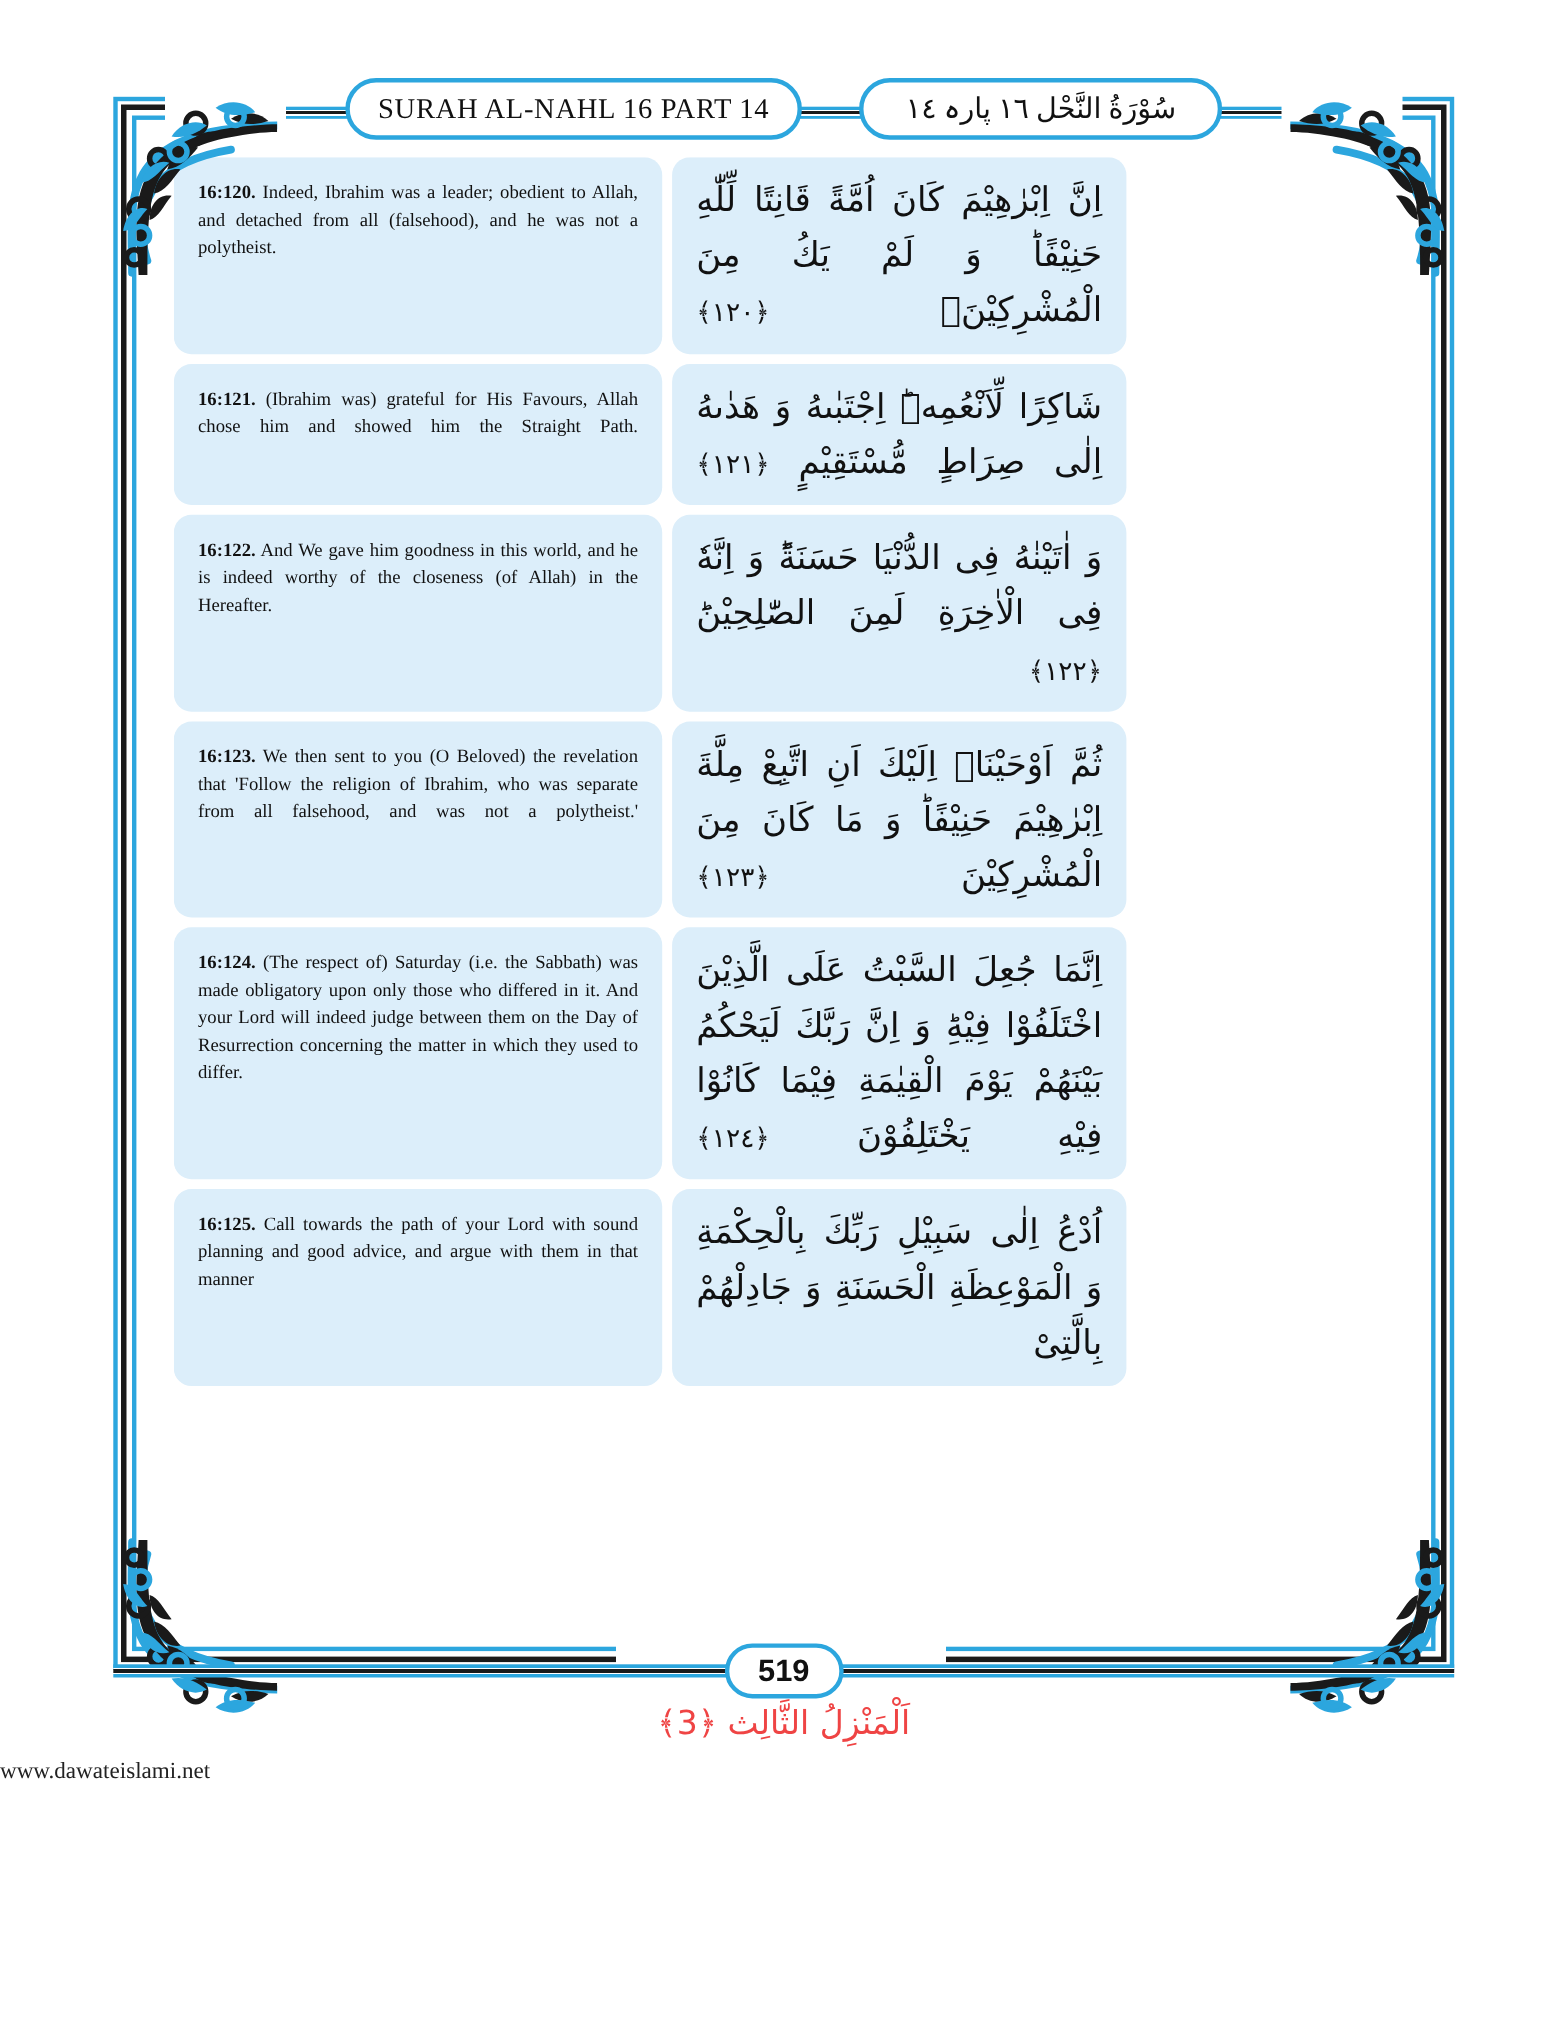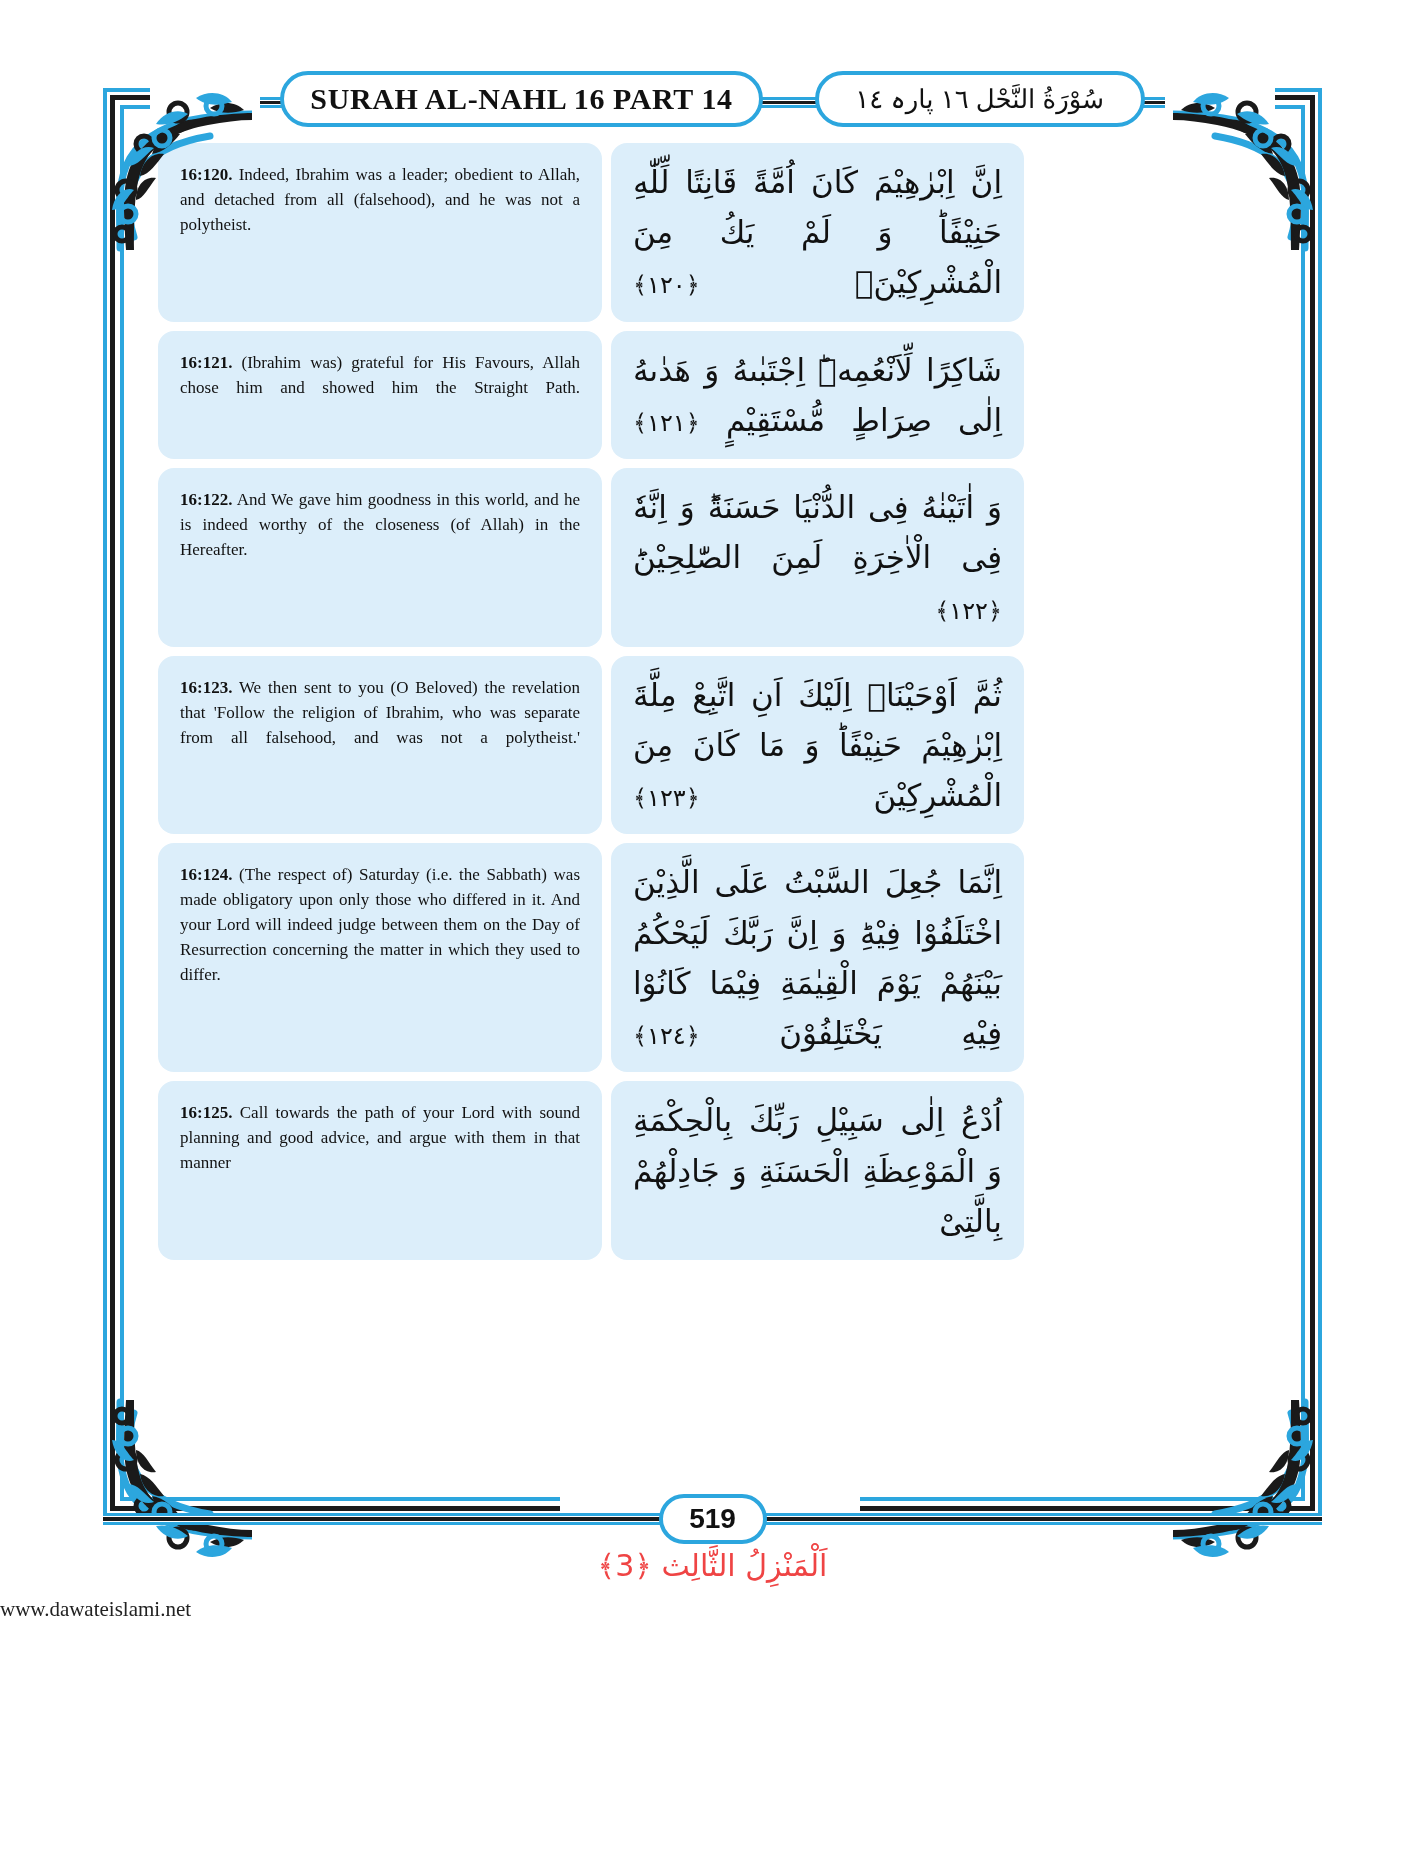--- a/index.html
+++ b/index.html
@@ -116,28 +116,28 @@
   }
   .cartouche-en {
     margin-right: 52px;
     min-width: 330px;
   }
   .cartouche-ar {
     min-width: 330px;
   }
   .hdr-en-text {
     font-family: "Liberation Serif", serif;
-    font-weight: bold;
-    font-size: 30px;
+    font-weight: normal;
+    font-size: 26px;
     letter-spacing: 0.6px;
     color: #111111;
     white-space: nowrap;
   }
   .hdr-ar-text {
-    font-family: Liberation Sans, sans-serif;
+    font-family: Liberation Serif, serif;
     font-size: 26px;
     color: #111111;
     direction: rtl;
     white-space: nowrap;
     line-height: 1;
   }
 
   
   .content {
     position: absolute;

